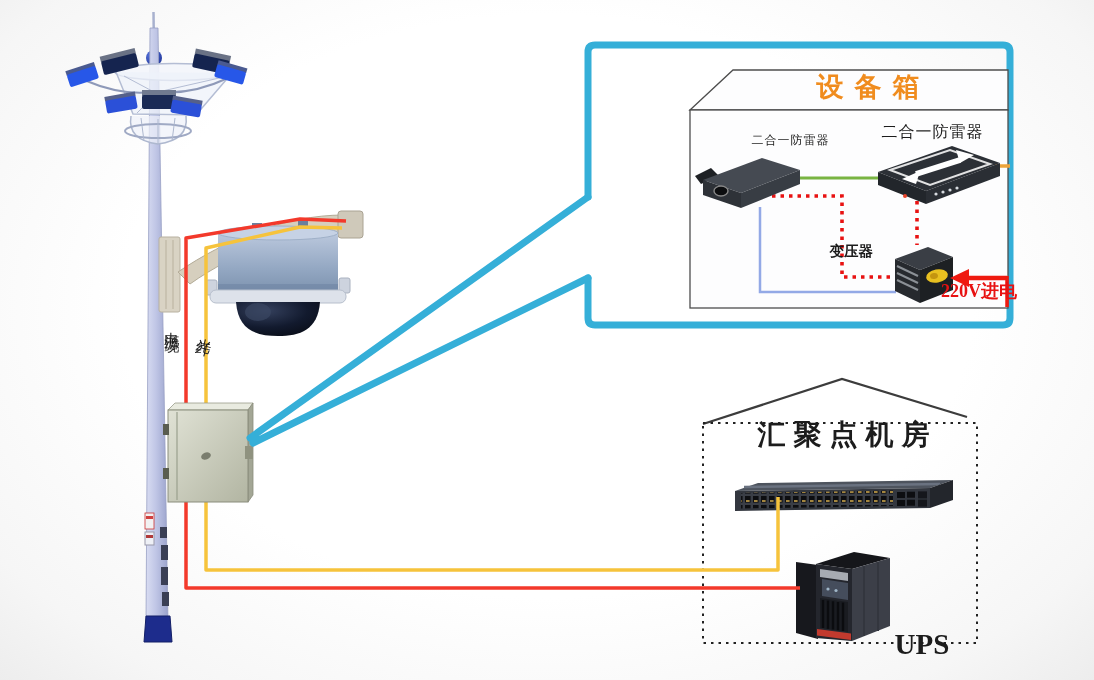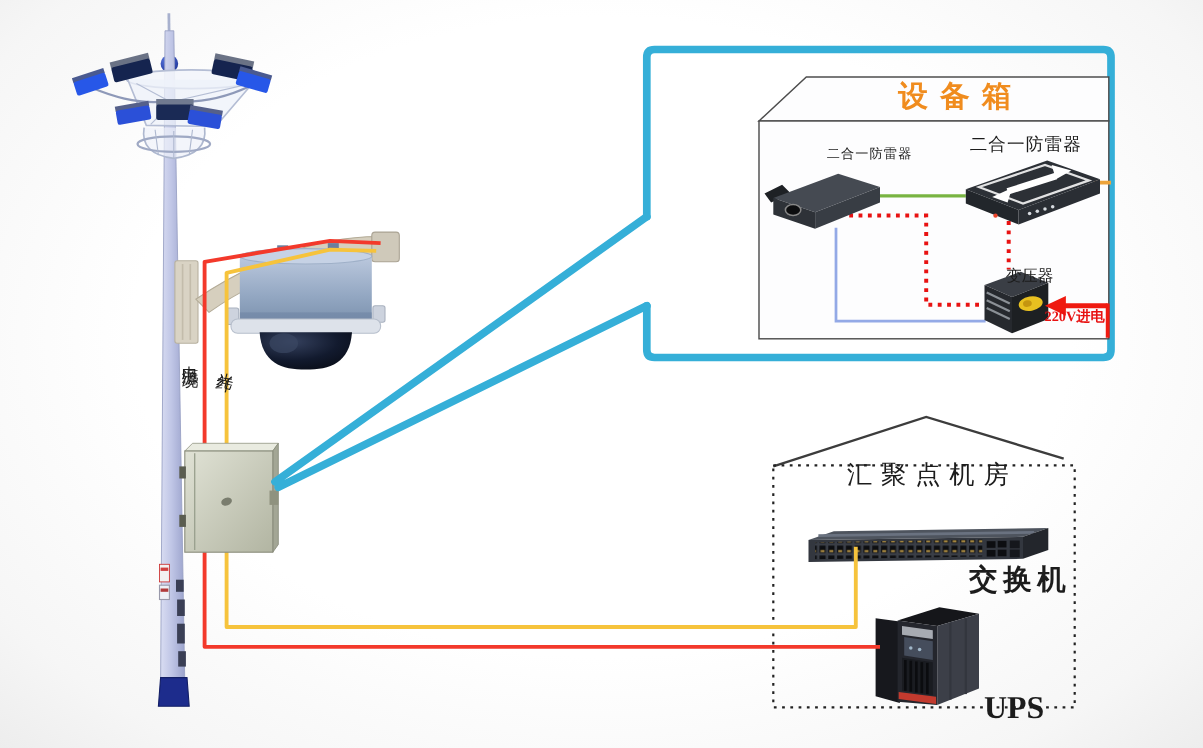--- a/index.html
+++ b/index.html
@@ -8,27 +8,27 @@
     background:radial-gradient(ellipse at 50% 45%, #ffffff 55%, #f6f6f6 85%, #ededed 100%);
     overflow:hidden;
     font-family:"Liberation Serif", serif;
   }
   #diagram-svg{position:absolute;left:0;top:0;}
   .lbl{position:absolute;color:#1c1c1c;line-height:1.12;white-space:nowrap;}
   .lbl-shebei{left:788px;top:72px;width:160px;font-size:27px;font-weight:bold;
     letter-spacing:11px;color:#f08c1e;text-align:center;text-indent:11px;}
   .lbl-lightning{left:708px;top:134px;width:165px;font-size:12px;letter-spacing:1px;text-align:center;}
   .lbl-transceiver{left:860px;top:123px;width:145px;font-size:16px;letter-spacing:1px;text-align:center;}
-  .lbl-transformer{left:900px;top:243px;width:72px;font-size:14.5px;text-align:center;}
-  .lbl-220v{left:941px;top:281px;width:72px;font-size:13px;font-weight:bold;color:#e81212;text-align:center;}
+  .lbl-transformer{left:801px;top:243px;width:72px;font-size:14.5px;text-align:right;font-weight:bold;}
+  .lbl-220v{left:941px;top:281px;width:72px;font-size:18px;font-weight:bold;color:#e81212;text-align:center;}
   .lbl-powercable{left:163px;top:320px;font-size:15px;letter-spacing:3px;
     writing-mode:vertical-rl;text-orientation:upright;height:66px;}
   .lbl-fiber{left:194px;top:326px;font-size:15px;letter-spacing:3px;
     writing-mode:vertical-rl;text-orientation:upright;height:48px;transform:rotate(14deg);}
-  .lbl-room{left:746px;top:419px;width:195px;font-size:23px;font-weight:normal;
+  .lbl-room{left:746px;top:419px;width:195px;font-size:28px;font-weight:bold;
     letter-spacing:8px;text-align:center;text-indent:8px;}
   .lbl-switch{left:866px;top:512px;width:118px;font-size:26px;font-weight:bold;
     letter-spacing:5px;text-align:center;text-indent:5px;}
   .lbl-ups{left:886px;top:628px;width:72px;font-size:29px;font-weight:bold;text-align:center;}
 </style>
 </head>
 <body>
 
 <div id="stage">
 
@@ -262,16 +262,15 @@
 </svg>
 
 <div class="lbl lbl-shebei">设备箱</div>
 <div class="lbl lbl-lightning">二合一防雷器</div>
 <div class="lbl lbl-transceiver">二合一防雷器</div>
 <div class="lbl lbl-transformer">变压器</div>
 <div class="lbl lbl-220v">220V进电</div>
 <div class="lbl lbl-powercable">电源缆</div>
 <div class="lbl lbl-fiber">光纤</div>
 <div class="lbl lbl-room">汇聚点机房</div>
-<div class="lbl lbl-switch">交换机</div>
 <div class="lbl lbl-ups">UPS</div>
 
 </div>
 
 </body></html>

